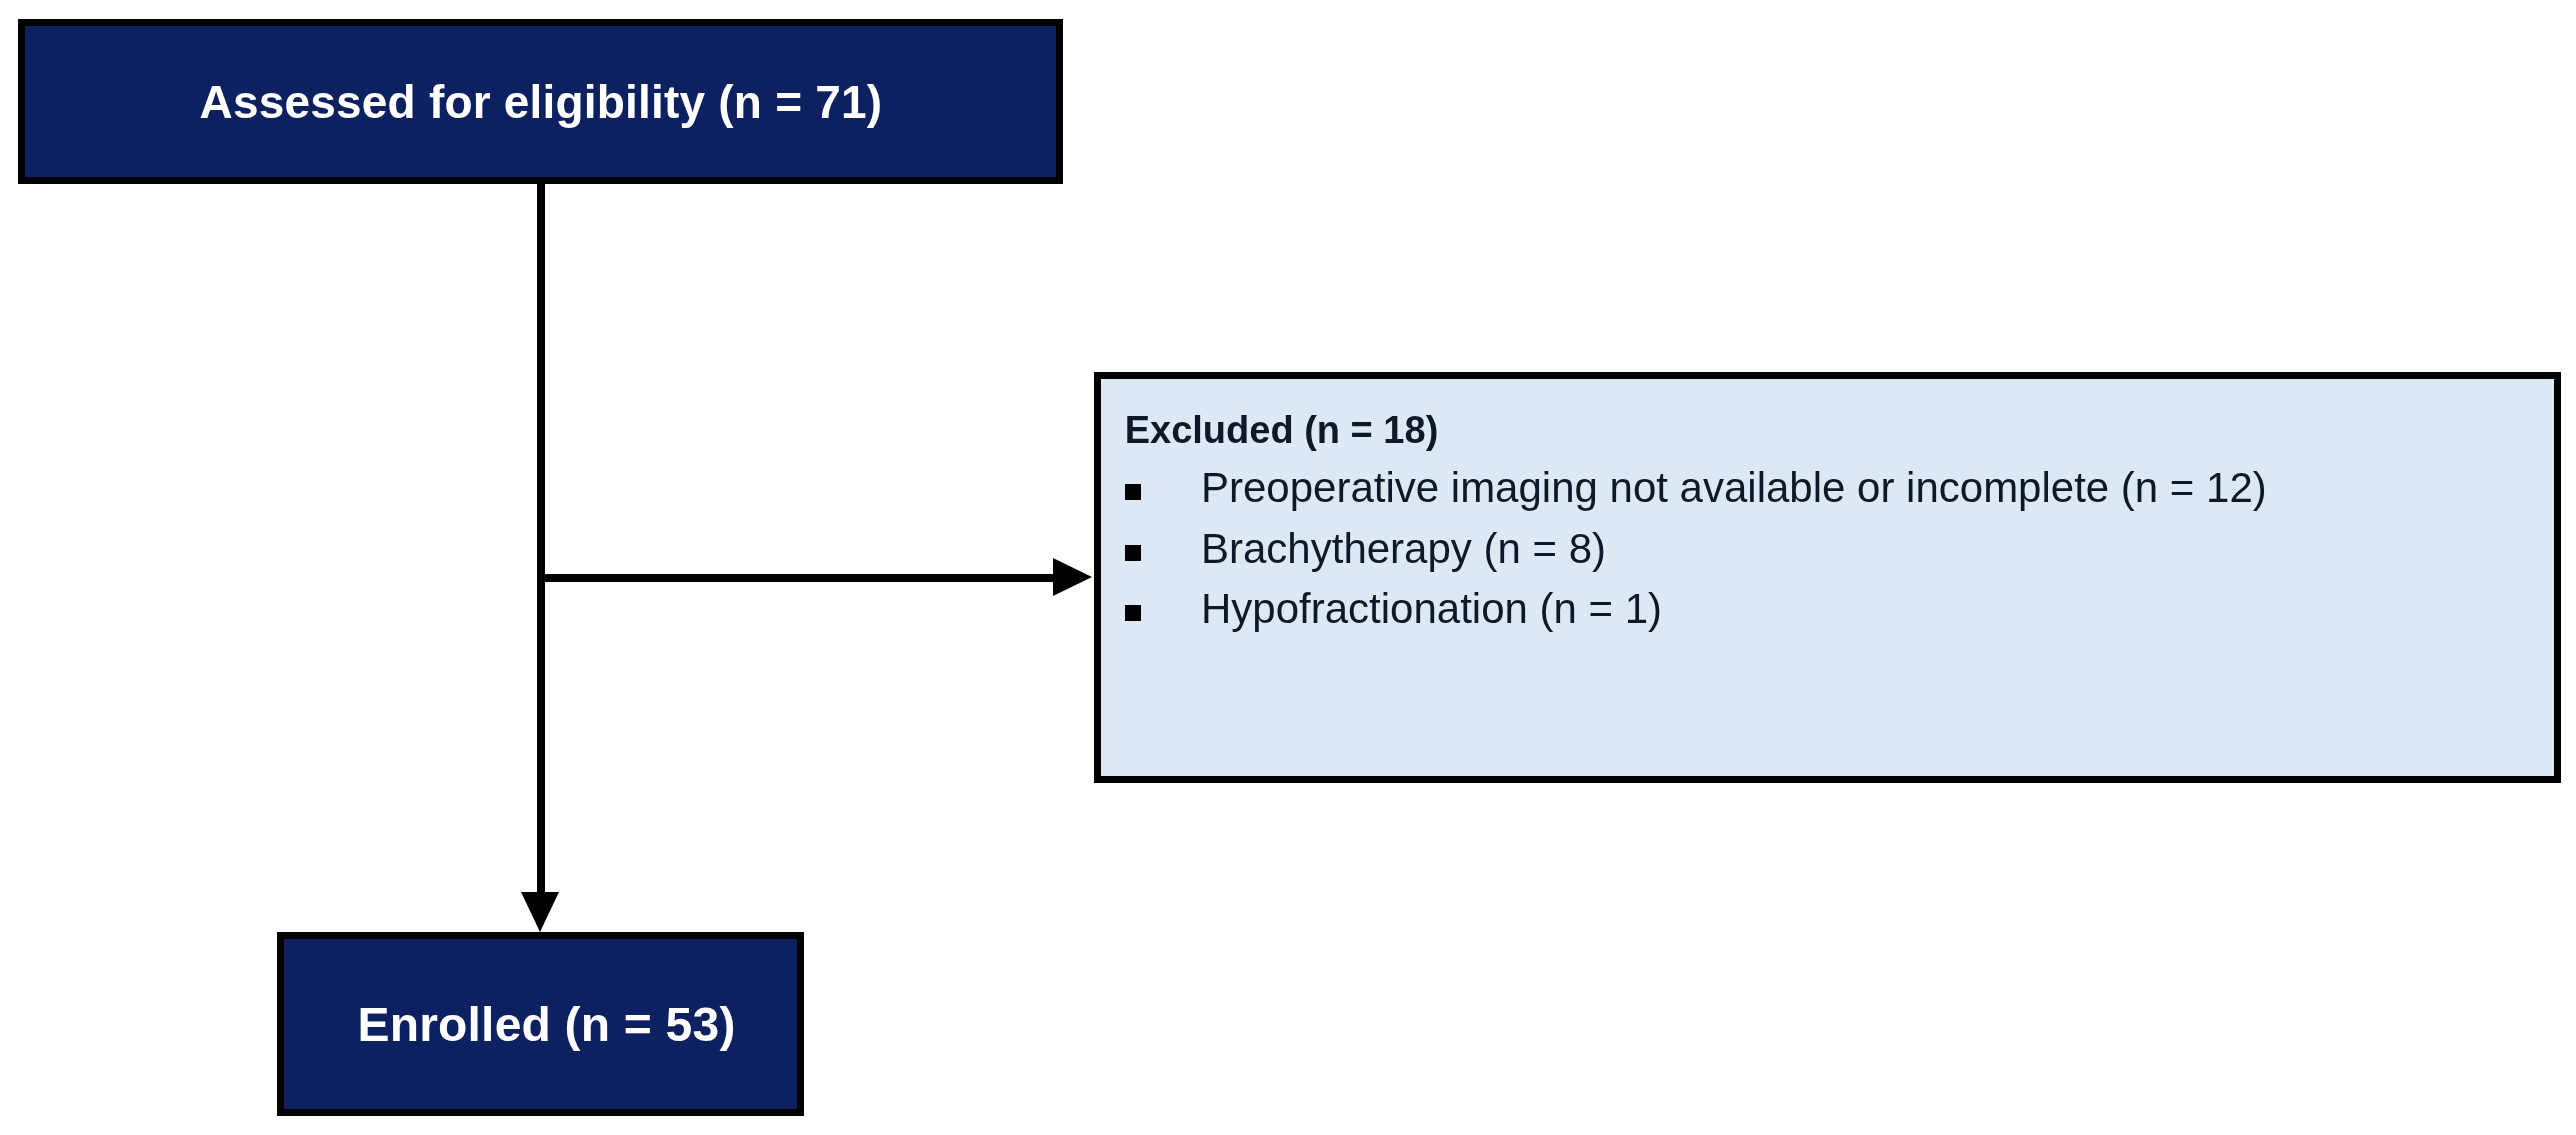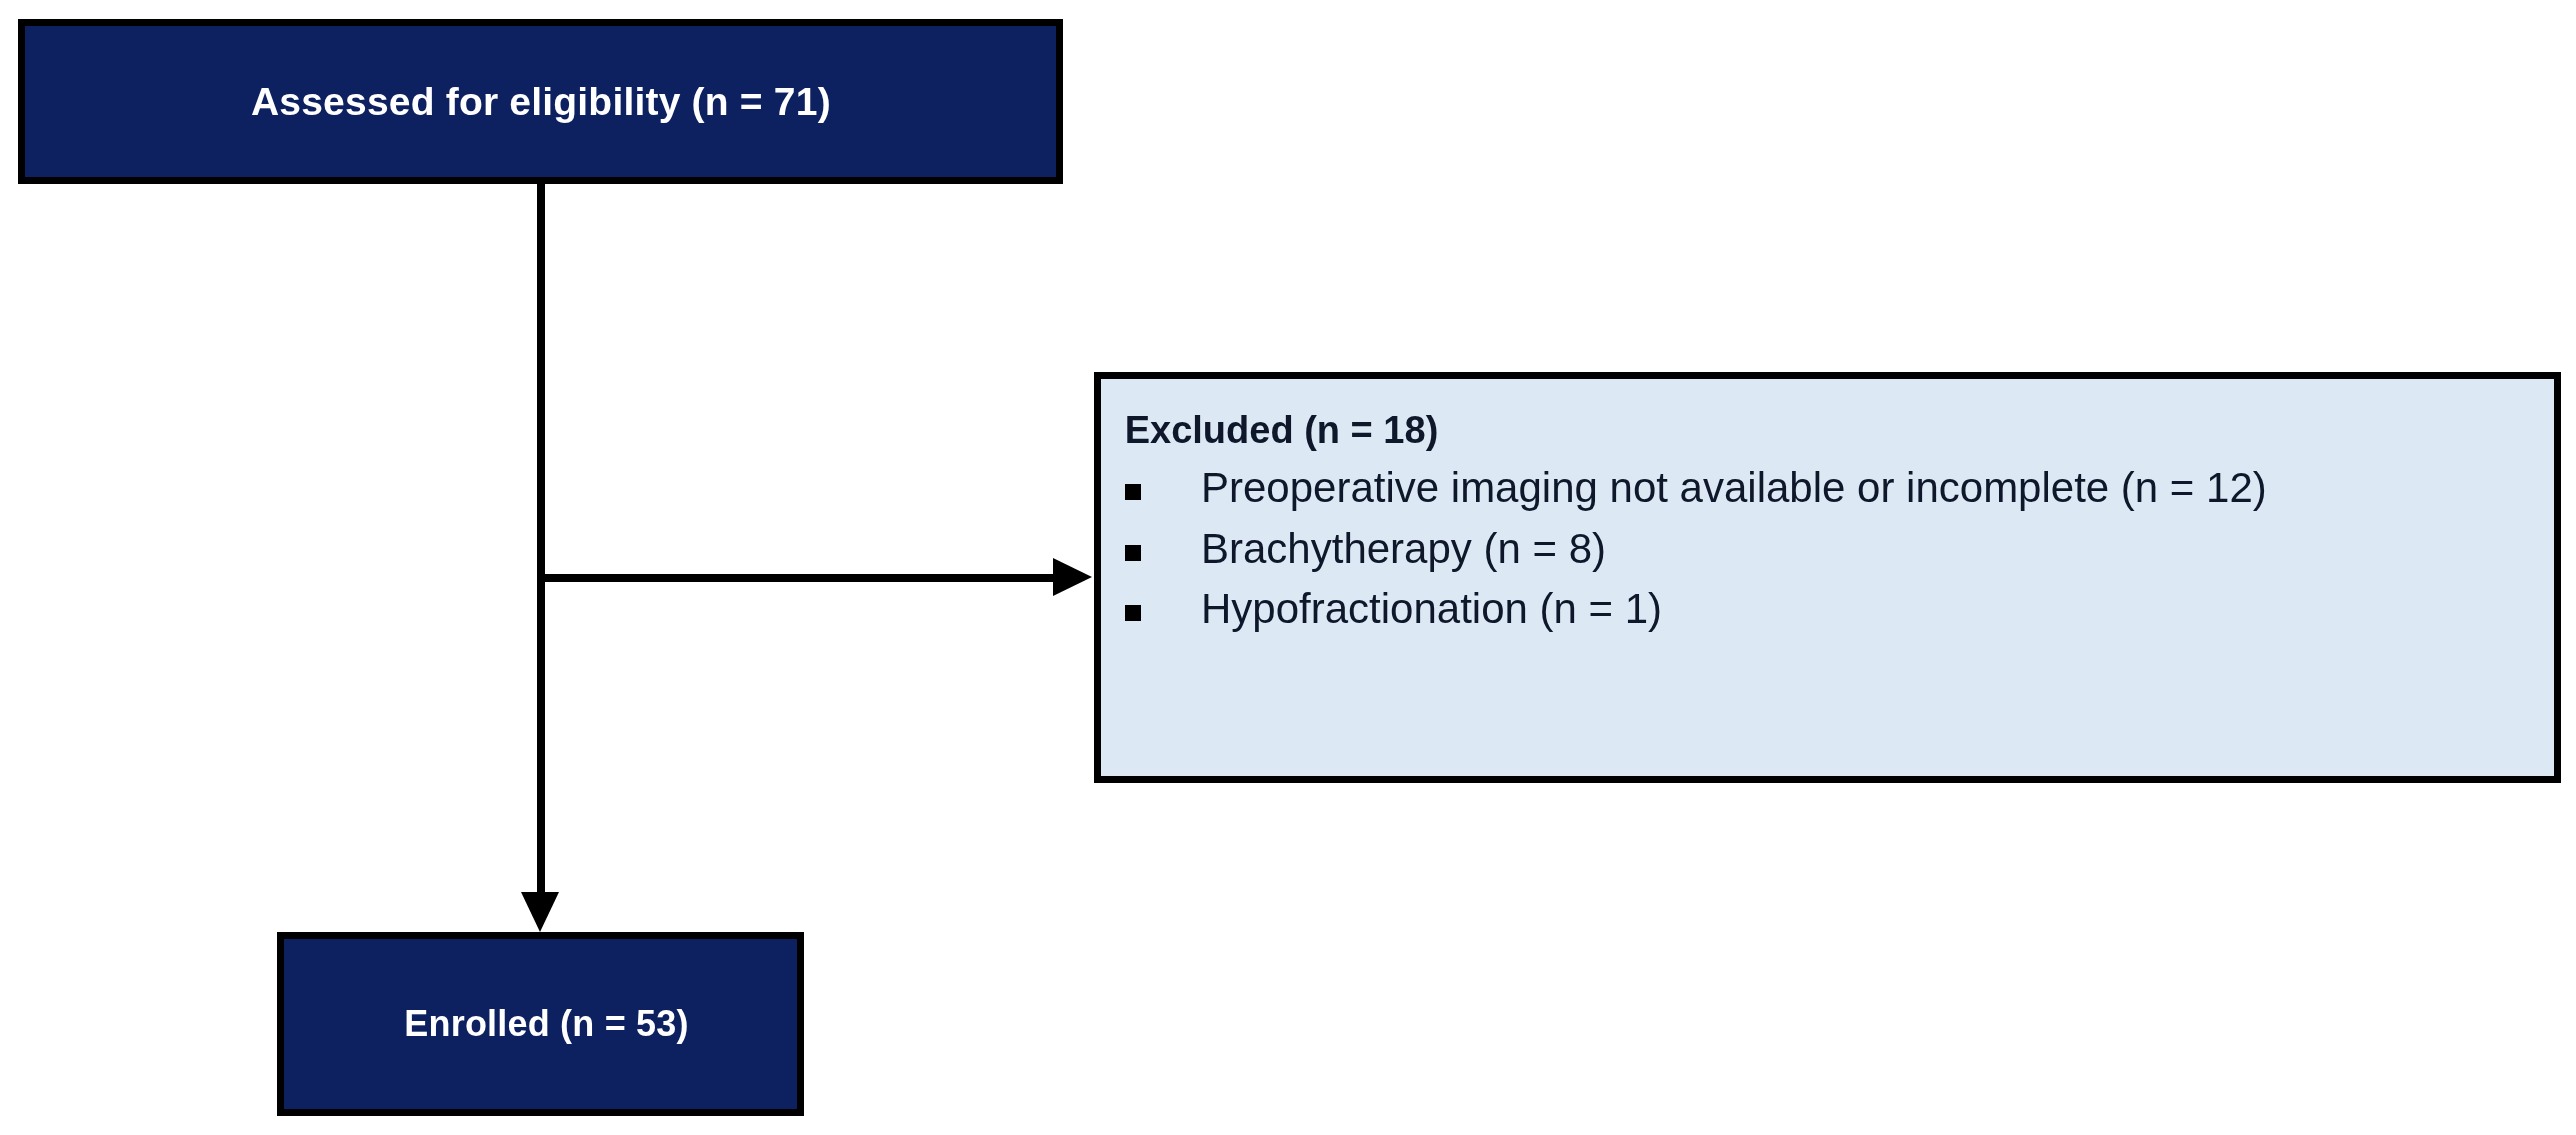--- a/index.html
+++ b/index.html
@@ -43,30 +43,30 @@
     color: #0f172a;
   }
 
   
   #box-assessed {
     left: 18.4px;
     top: 19px;
     width: 1045px;
     height: 165px;
   }
-  #box-assessed .node-label { font-size: 39px; }
+  #box-assessed .node-label { font-size: 46px; }
 
   
   #box-enrolled {
     left: 277px;
     top: 932px;
     width: 527px;
     height: 184px;
   }
-  #box-enrolled .node-label { font-size: 36px; margin-left: 12px; }
+  #box-enrolled .node-label { font-size: 48px; margin-left: 12px; }
 
   
   #box-excluded {
     left: 1094px;
     top: 372px;
     width: 1467px;
     height: 411px;
     padding: 32px 22px 22px 22px;
   }
 

